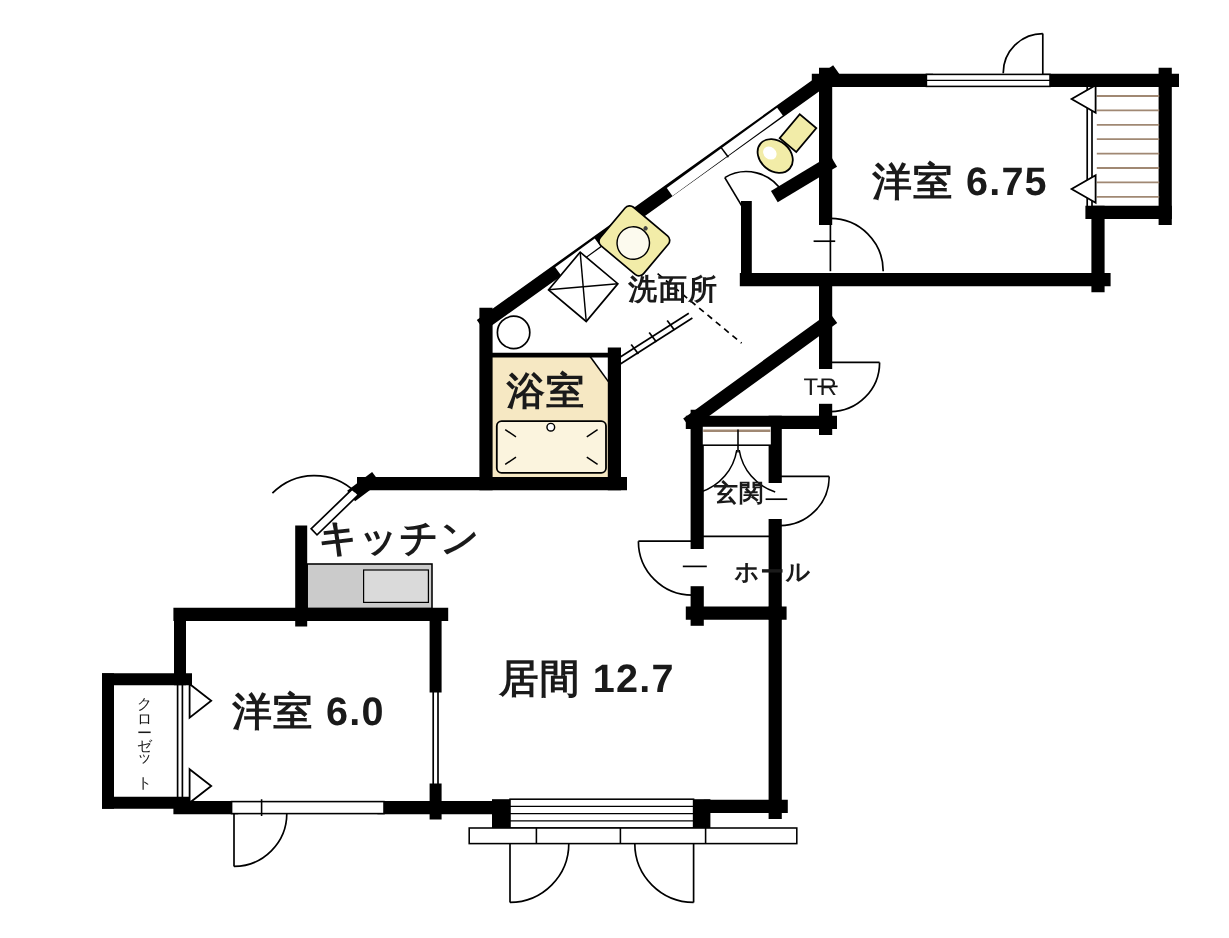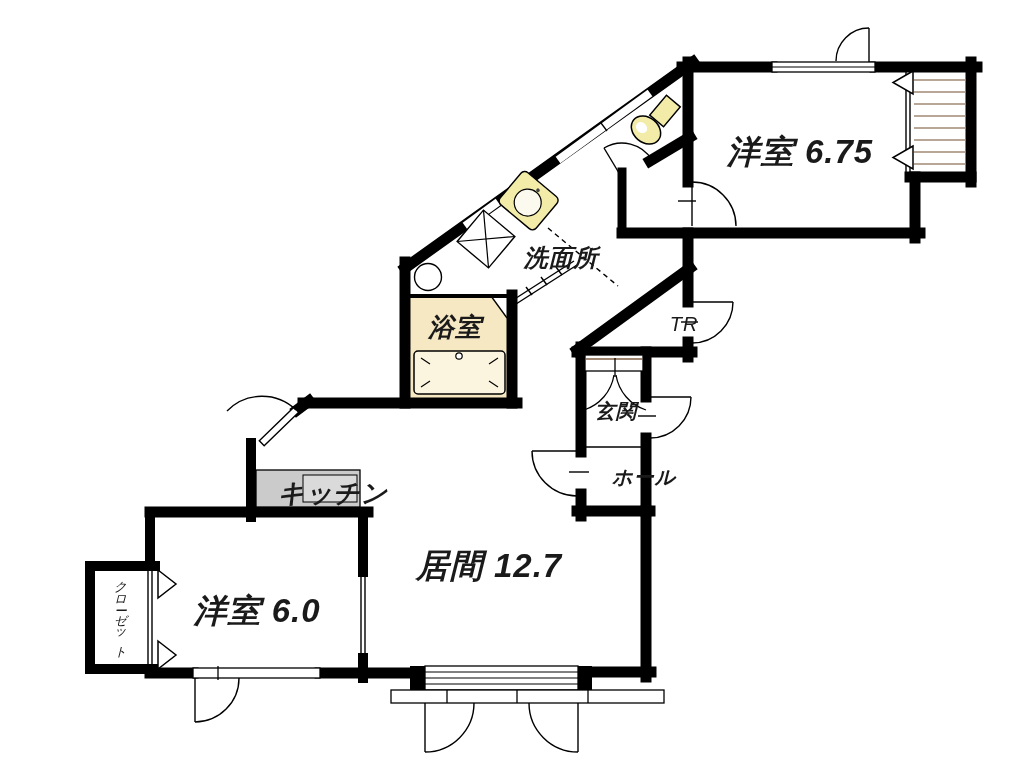--- a/index.html
+++ b/index.html
@@ -1,22 +1,22 @@
 <!DOCTYPE html>
 <html><head>
 <meta charset="utf-8">
 <style>
   html,body{margin:0;padding:0;background:#fff;}
   #plan{position:relative;width:1024px;height:782px;background:#fff;overflow:hidden;
         font-family:"Liberation Sans","DejaVu Sans",sans-serif;}
   #plan svg{position:absolute;left:0;top:0;}
   .room-label{position:absolute;transform:translate(-50%,-50%);color:#1a1a1a;
-        font-weight:600;white-space:nowrap;letter-spacing:1px;font-style:italic;}
+        font-weight:600;white-space:nowrap;letter-spacing:1px;}
   .lbl-xl{font-size:33px;}
-  .lbl-lg{font-size:26px;}
+  .lbl-lg{font-size:32px;}
   .lbl-md{font-size:24px;}
   .lbl-sm{font-size:20px;}
   .lbl-tr{font-size:20px;font-weight:500;}
   .lbl-vert{font-size:12.5px;writing-mode:vertical-rl;text-orientation:upright;
         letter-spacing:2px;font-weight:500;}
 </style>
 </head>
 <body>
 
 <div id="plan">
@@ -244,22 +244,22 @@
       <rect x="-20.5" y="-20.5" width="41" height="41" fill="#fff" stroke="#000" stroke-width="1.4"></rect>
       <line x1="-20.5" y1="-20.5" x2="20.5" y2="20.5" stroke="#000" stroke-width="1.2"></line>
       <line x1="-20.5" y1="20.5" x2="20.5" y2="-20.5" stroke="#000" stroke-width="1.2"></line>
     </g>
 
     <circle cx="428" cy="277" r="13.5" fill="#fff" stroke="#000" stroke-width="1.4"></circle>
   </g>
 </svg>
 
   <div class="room-label lbl-xl" style="left:800px;top:152px;">洋室 6.75</div>
-  <div class="room-label lbl-md" style="left:561px;top:258px;">洗面所</div>
+  <div class="room-label lbl-md" style="left:561px;top:241px;">洗面所</div>
   <div class="room-label lbl-lg" style="left:455px;top:327px;">浴室</div>
   <div class="room-label lbl-tr" style="left:684px;top:324px;">TR</div>
   <div class="room-label lbl-sm" style="left:616px;top:411px;">玄関</div>
   <div class="room-label lbl-sm" style="left:644px;top:477px;">ホール</div>
-  <div class="room-label lbl-lg" style="left:333px;top:449px;margin-top:44px;">キッチン</div>
+  <div class="room-label lbl-lg" style="left:333px;top:449px;">キッチン</div>
   <div class="room-label lbl-xl" style="left:489px;top:566px;">居間 12.7</div>
-  <div class="room-label lbl-xl" style="left:257px;top:594px;margin-top:17px;">洋室 6.0</div>
+  <div class="room-label lbl-xl" style="left:257px;top:594px;">洋室 6.0</div>
   <div class="room-label lbl-vert" style="left:120px;top:613px;">クローゼット</div>
 </div>
 
 </body></html>

